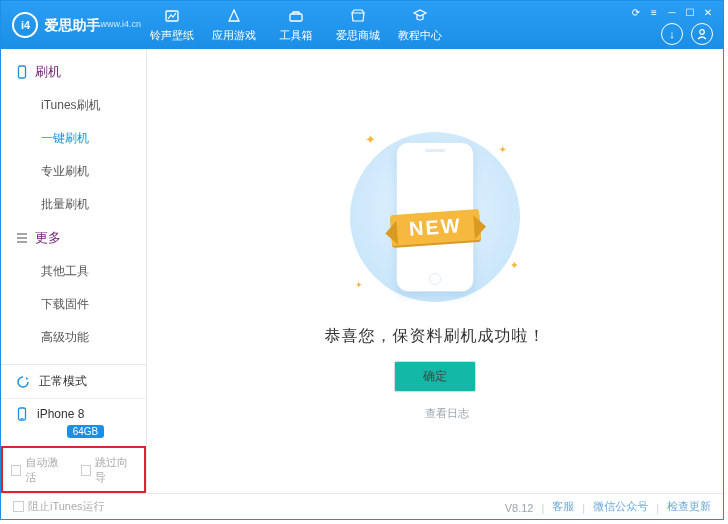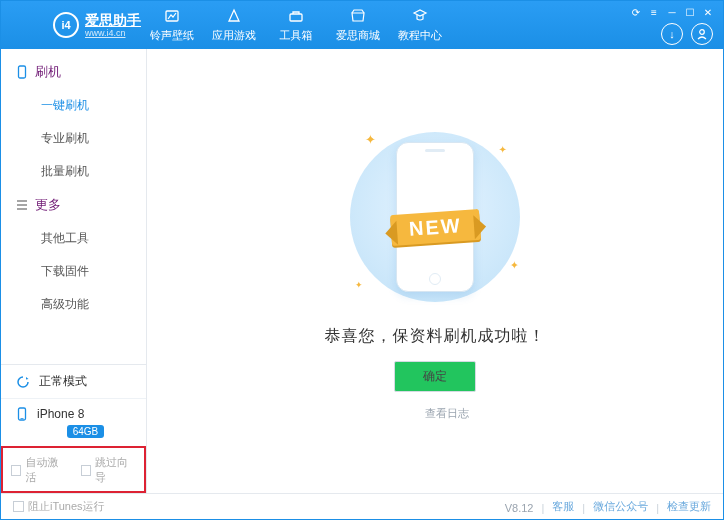--- a/index.html
+++ b/index.html
@@ -2,21 +2,21 @@
 <html><head>
 <meta charset="utf-8">
 <style>
   *{box-sizing:border-box;margin:0;padding:0;font-family:"Microsoft YaHei","PingFang SC",sans-serif;}
   body{width:728px;height:524px;background:#fff;overflow:hidden;font-size:12px;color:#555;}
   .wrap{width:724px;height:520px;border:1px solid #1b8fe6;display:flex;flex-direction:column;}
   
   .header{height:48px;background:linear-gradient(#2a9df4,#1b8fe6);display:flex;align-items:center;color:#fff;position:relative;}
   .brand{display:flex;align-items:center;gap:6px;padding-left:10px;width:140px;justify-content:flex-end;}
   .brand-logo{width:26px;height:26px;border:2px solid #fff;border-radius:50%;display:flex;align-items:center;justify-content:center;font-weight:bold;font-size:11px;}
-  .brand-txt{display:flex;flex-direction:column;line-height:1;text-decoration:underline;}
+  .brand-txt{display:flex;flex-direction:row;line-height:1;}
   .brand-title{font-size:14px;font-weight:600;}
   .brand-sub{font-size:9px;opacity:.8;margin-top:2px;}
   .tabs{display:flex;height:100%;}
   .tab{width:62px;display:flex;flex-direction:column;align-items:center;justify-content:center;gap:3px;font-size:11px;cursor:pointer;}
   .tab.active{background:rgba(255,255,255,.15);}
   .tab .ticon{width:18px;height:18px;display:flex;align-items:center;justify-content:center;}
   .wicons{position:absolute;right:8px;top:4px;display:flex;gap:4px;}
   .wicons span{width:14px;height:14px;display:flex;align-items:center;justify-content:center;font-size:10px;cursor:pointer;}
   .hicons{position:absolute;right:10px;bottom:4px;display:flex;gap:8px;}
   .circ{width:22px;height:22px;border:1.5px solid #fff;border-radius:50%;display:flex;align-items:center;justify-content:center;font-size:11px;cursor:pointer;}
@@ -44,21 +44,21 @@
   .phone{position:relative;width:78px;height:150px;background:#fff;border-radius:12px;border:1px solid #d7e6f2;box-shadow:0 4px 10px rgba(30,120,200,.15);}
   .phone::before{content:"";position:absolute;top:6px;left:50%;transform:translateX(-50%);width:20px;height:3px;background:#e1ecf5;border-radius:2px;}
   .phone::after{content:"";position:absolute;bottom:6px;left:50%;transform:translateX(-50%);width:10px;height:10px;border:1px solid #e1ecf5;border-radius:50%;}
   .ribbon{position:absolute;top:86px;width:200px;height:40px;display:flex;align-items:center;justify-content:center;}
   .rb-body{background:#f6b83e;color:#fff;font-weight:800;letter-spacing:2px;font-size:20px;padding:4px 18px;transform:rotate(-4deg);border-radius:3px;position:relative;box-shadow:0 2px 0 #d99a22;}
   .rb-body::before,.rb-body::after{content:"";position:absolute;top:6px;border:12px solid transparent;}
   .rb-body::before{left:-18px;border-right-color:#d99a22;}
   .rb-body::after{right:-18px;border-left-color:#d99a22;}
   .spark{position:absolute;color:#f6b83e;font-size:13px;}
   .msg{font-size:16px;color:#333;letter-spacing:1px;}
-  .btn{border:1px solid #d4dbe2;background:#22c55e;padding:6px 28px;font-size:12px;color:#444;cursor:pointer;border-radius:2px;}
+  .btn{border:1px solid #d4dbe2;background:#14b8a6;padding:6px 28px;font-size:12px;color:#444;cursor:pointer;border-radius:2px;}
   .loglink{color:#9aa4af;font-size:11px;cursor:pointer;margin-left:24px;}
   
   .footer{height:26px;border-top:1px solid #e5e9ee;display:flex;align-items:center;padding:0 12px;font-size:11px;color:#8a929b;justify-content:space-between;}
   .ft-left{display:flex;align-items:center;gap:6px;}
   .ft-right{display:flex;gap:8px;align-items:flex-end;color:#6aa9dd;}
   .ft-right .sep{color:#cbd3db;}
   .ft-right .ver{color:#9aa4af;}
   svg{display:block;}
 </style>
 </head>
@@ -140,20 +140,21 @@
 
   <div class="body">
     <div class="sidebar">
       <div class="sb-scroll">
         <div class="sb-grp">
           <svg width="14" height="14" viewBox="0 0 14 14">
               <rect x="3.5" y="1" width="7" height="12" rx="1.5" fill="none" stroke="#1b8fe6" stroke-width="1.3"></rect>
             </svg>
           <span>刷机</span>
         </div>
+        <div class="sb-item">iTunes刷机</div>
         <div class="sb-item active">一键刷机</div>
         <div class="sb-item">专业刷机</div>
         <div class="sb-item">批量刷机</div>
 
         <div class="sb-grp">
           <svg width="14" height="14" viewBox="0 0 14 14">
               <path d="M2 3 H12 M2 7 H12 M2 11 H12" stroke="#888" stroke-width="1.3"></path>
             </svg>
           <span>更多</span>
         </div>

